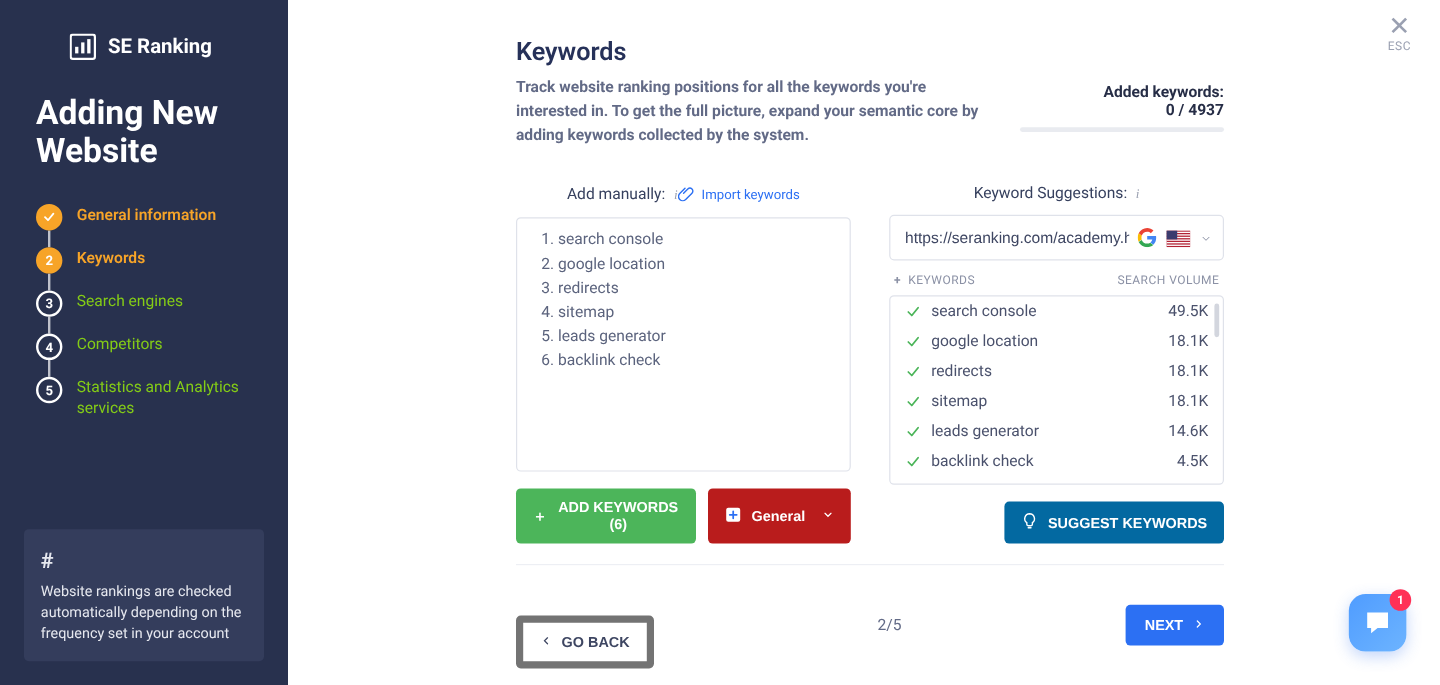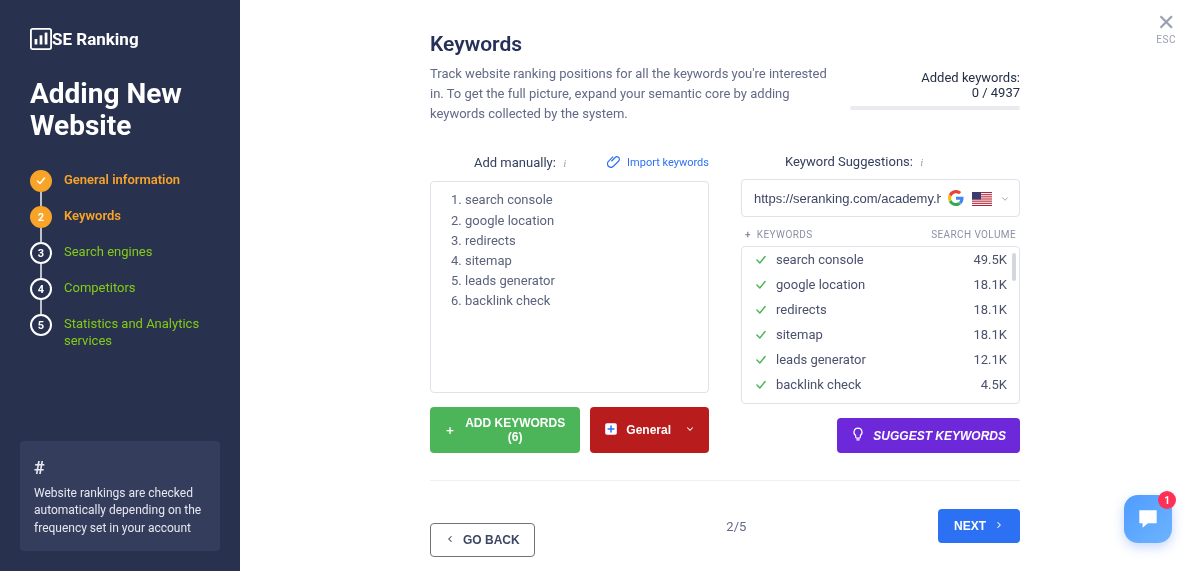--- a/index.html
+++ b/index.html
@@ -16,21 +16,21 @@
   
   .sidebar {
     width: 240px;
     background: #28314e;
     color: #fff;
     display: flex;
     flex-direction: column;
     padding: 28px 24px 20px 30px;
     position: relative;
   }
-  .logo { display: flex; align-items: center; font-weight: 700; font-size: 17px; margin-bottom: 28px; }
+  .logo { display: flex; align-items: center; gap: 10px; font-weight: 700; font-size: 17px; margin-bottom: 28px; margin-left: 28px; }
   .logo-icon { width: 22px; height: 22px; }
   .sidebar-title { font-size: 28px; font-weight: 700; line-height: 1.15; margin-bottom: 28px; }
   .steps { list-style: none; }
   .step { display: flex; align-items: flex-start; gap: 12px; font-size: 13px; position: relative; }
   .step-circle {
     width: 22px; height: 22px; border-radius: 50%;
     display: flex; align-items: center; justify-content: center;
     font-size: 11px; font-weight: 700;
     border: 2px solid #fff; background: #28314e; color: #fff;
     flex-shrink: 0; position: relative; z-index: 2;
@@ -49,48 +49,48 @@
 
   
   .main { flex: 1; position: relative; background: #fff; }
   .close-esc { position: absolute; top: 12px; right: 24px; text-align: center; color: #9aa0b1; cursor: pointer; }
   .close-esc .x { font-size: 22px; line-height: 1; }
   .close-esc .esc { font-size: 10px; letter-spacing: .5px; }
 
   .content { padding: 32px 180px 0 190px; }
 
   .page-title { font-size: 21px; font-weight: 600; color: #263159; margin-bottom: 8px; }
-  .page-header { display: flex; justify-content: space-between; align-items: flex-start; gap: 20px; margin-bottom: 30px; }
+  .page-header { display: flex; justify-content: space-between; align-items: flex-start; gap: 20px; margin-bottom: 30px; font-weight: bold; }
   .page-desc { font-size: 13px; color: #626a86; line-height: 1.55; max-width: 430px; }
   .added-kw { font-size: 13px; color: #262d46; text-align: right; margin-top: 6px; }
   .added-kw-count { display: inline-block; margin-left: 22px; font-size: 13px; }
   .added-kw-bar { width: 170px; height: 4px; background: #e9ebf0; border-radius: 2px; margin-top: 6px; margin-left: auto; }
 
   .columns { display: flex; gap: 32px; }
   .col { flex: 1; min-width: 0; }
 
-  .col-head { display: flex; justify-content: space-between; align-items: center; margin-bottom: 10px; font-size: 13px; color: #36405e; margin-left: 44px; }
+  .col-head { display: flex; justify-content: center; align-items: center; margin-bottom: 10px; font-size: 13px; color: #36405e; }
   .info-i { font-style: italic; font-family: Georgia, serif; font-size: 11px; color: #9aa0b1; margin-left: 4px; }
   .import-link { color: #2c70f3; font-size: 11px; display: inline-flex; align-items: center; gap: 6px; cursor: pointer; }
   .clip-icon svg { width: 14px; height: 14px; }
 
   .kw-textarea {
     width: 100%; height: 212px;
     border: 1px solid #dfe2ea; border-radius: 4px;
     padding: 8px 12px; font-size: 13px; color: #666d86;
     resize: none; overflow: auto;
   }
   .kw-list { list-style: decimal; padding-left: 22px; }
   .kw-list li { line-height: 1.55; color: #5b637d; }
 
   .btn { display: inline-flex; align-items: center; gap: 8px; border: none; border-radius: 4px; font-size: 12px; font-weight: 600; cursor: pointer; padding: 9px 14px; color: #fff; }
   .btn-green { background: #4cb55a; }
   .btn-blue  { background: #b91c1c; }
-  .btn-purple{ background: #6d28d9; font-style: italic; }
-  .btn-outline { background: #fff; border: 1px solid #737373; color: #3e4662; margin-top: 28px; }
+  .btn-purple{ background: #0369a1; }
+  .btn-outline { background: #fff; border: 6px solid #737373; color: #3e4662; margin-top: 28px; }
   .btn .chev { margin-left: 6px; }
   .actions-row { display: flex; gap: 10px; margin-top: 14px; }
 
   .sugg-input-wrap { position: relative; margin-bottom: 10px; }
   .sugg-input { width: 100%; height: 38px; border: 1px solid #dfe2ea; border-radius: 4px; padding: 0 78px 0 12px; font-size: 13px; color: #3e4662; }
   .sugg-input-icons { position: absolute; right: 10px; top: 0; bottom: 0; display: flex; align-items: center; gap: 8px; }
   .google-g { width: 16px; height: 16px; }
   .flag-us { width: 20px; height: 14px; }
 
   .sugg-head { display: flex; justify-content: space-between; font-size: 10px; letter-spacing: .4px; color: #8b91a5; text-transform: uppercase; padding: 2px 4px 6px 4px; }
@@ -329,21 +329,21 @@
                 </div>
                 <div class="sugg-row">
                   <span class="name">
                     <span class="check">
                       <svg width="14" height="14" viewBox="0 0 24 24">
                         <path d="M5 12l5 5 9-11" stroke="#4cb55a" stroke-width="2.5" fill="none" stroke-linecap="round" stroke-linejoin="round"></path>
                       </svg>
                     </span>
                     <span>leads generator</span>
                   </span>
-                  <span class="vol">12.1K</span>
+                  <span class="vol">14.6K</span>
                 </div>
                 <div class="sugg-row">
                   <span class="name">
                     <span class="check">
                       <svg width="14" height="14" viewBox="0 0 24 24">
                         <path d="M5 12l5 5 9-11" stroke="#4cb55a" stroke-width="2.5" fill="none" stroke-linecap="round" stroke-linejoin="round"></path>
                       </svg>
                     </span>
                     <span>backlink check</span>
                   </span>

